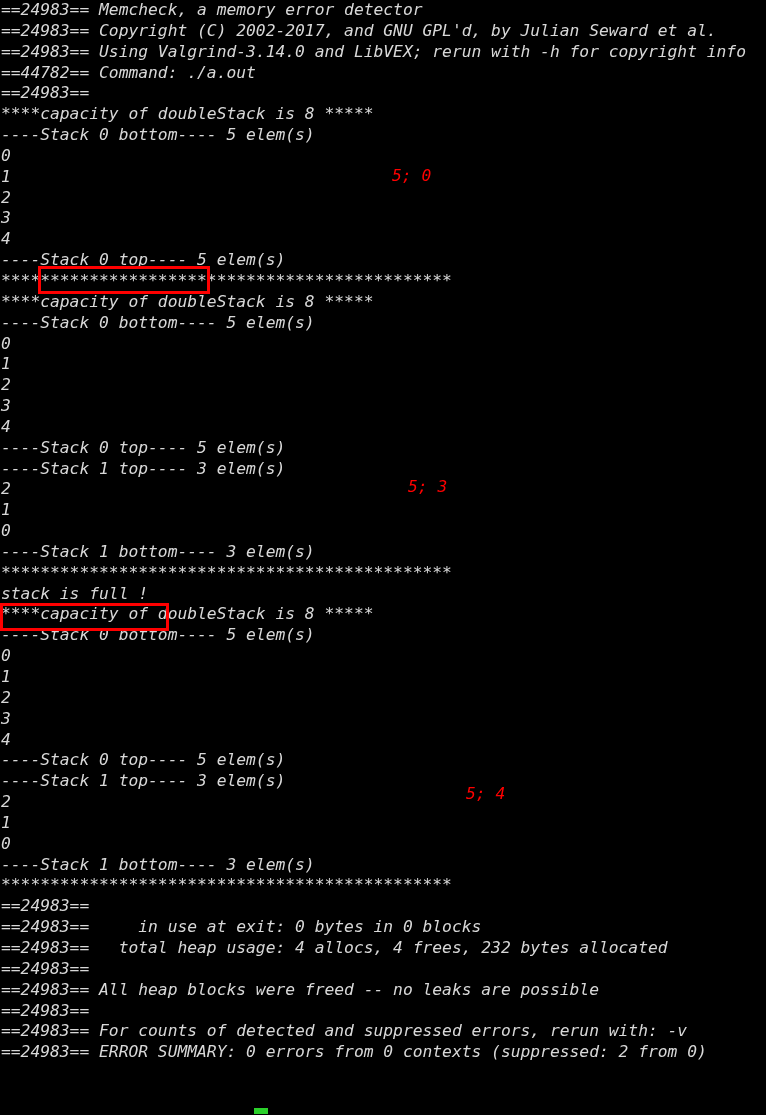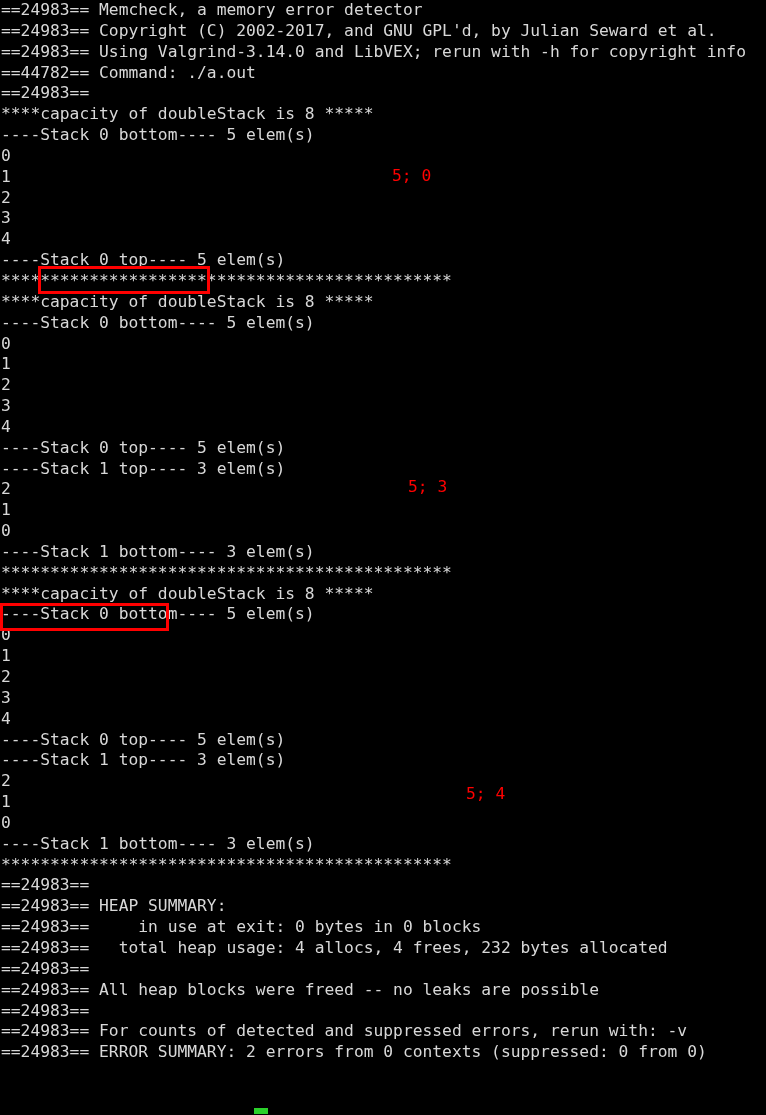--- a/index.html
+++ b/index.html
@@ -11,20 +11,21 @@
   #terminal {
     position: relative;
     width: 766px;
     height: 1115px;
     background: #000000;
     overflow: hidden;
     font-family: "DejaVu Sans Mono", "Liberation Mono", monospace;
     font-size: 16.3px;
     line-height: 20.85px;
     letter-spacing: 0px;
+    font-style: italic;
   }
   #lines {
     position: absolute;
     left: 0;
     top: 0;
     width: 766px;
     padding: 0;
     margin: 0;
   }
   .tline {
@@ -85,43 +86,43 @@
       <div class="tline">2</div>
       <div class="tline">3</div>
       <div class="tline">4</div>
       <div class="tline">----Stack 0 top---- 5 elem(s)</div>
       <div class="tline">----Stack 1 top---- 3 elem(s)</div>
       <div class="tline">2</div>
       <div class="tline">1</div>
       <div class="tline">0</div>
       <div class="tline">----Stack 1 bottom---- 3 elem(s)</div>
       <div class="tline">**********************************************</div>
+      <div class="tline">stack is full !</div>
       <div class="tline">****capacity of doubleStack is 8 *****</div>
       <div class="tline">----Stack 0 bottom---- 5 elem(s)</div>
       <div class="tline">0</div>
       <div class="tline">1</div>
       <div class="tline">2</div>
       <div class="tline">3</div>
       <div class="tline">4</div>
       <div class="tline">----Stack 0 top---- 5 elem(s)</div>
       <div class="tline">----Stack 1 top---- 3 elem(s)</div>
       <div class="tline">2</div>
       <div class="tline">1</div>
       <div class="tline">0</div>
       <div class="tline">----Stack 1 bottom---- 3 elem(s)</div>
       <div class="tline">**********************************************</div>
       <div class="tline">==24983== </div>
-      <div class="tline">==24983== HEAP SUMMARY:</div>
       <div class="tline">==24983==     in use at exit: 0 bytes in 0 blocks</div>
       <div class="tline">==24983==   total heap usage: 4 allocs, 4 frees, 232 bytes allocated</div>
       <div class="tline">==24983== </div>
       <div class="tline">==24983== All heap blocks were freed -- no leaks are possible</div>
       <div class="tline">==24983== </div>
       <div class="tline">==24983== For counts of detected and suppressed errors, rerun with: -v</div>
-      <div class="tline">==24983== ERROR SUMMARY: 2 errors from 0 contexts (suppressed: 0 from 0)</div>
+      <div class="tline">==24983== ERROR SUMMARY: 0 errors from 0 contexts (suppressed: 2 from 0)</div>
     </div>
 
   <div id="annotation-layer">
       <div class="annot" style="left: 392px; top: 166px;">5; 0</div>
       <div class="annot" style="left: 408px; top: 477px;">5; 3</div>
       <div class="annot" style="left: 419px; top: 784px; margin-left: 47px;">5; 4</div>
       <div class="hlbox" style="left: 38px; top: 266px; width: 172px; height: 28px;"></div>
       <div class="hlbox" style="left: 0px; top: 603px; width: 169px; height: 28px;"></div>
     </div>
 

